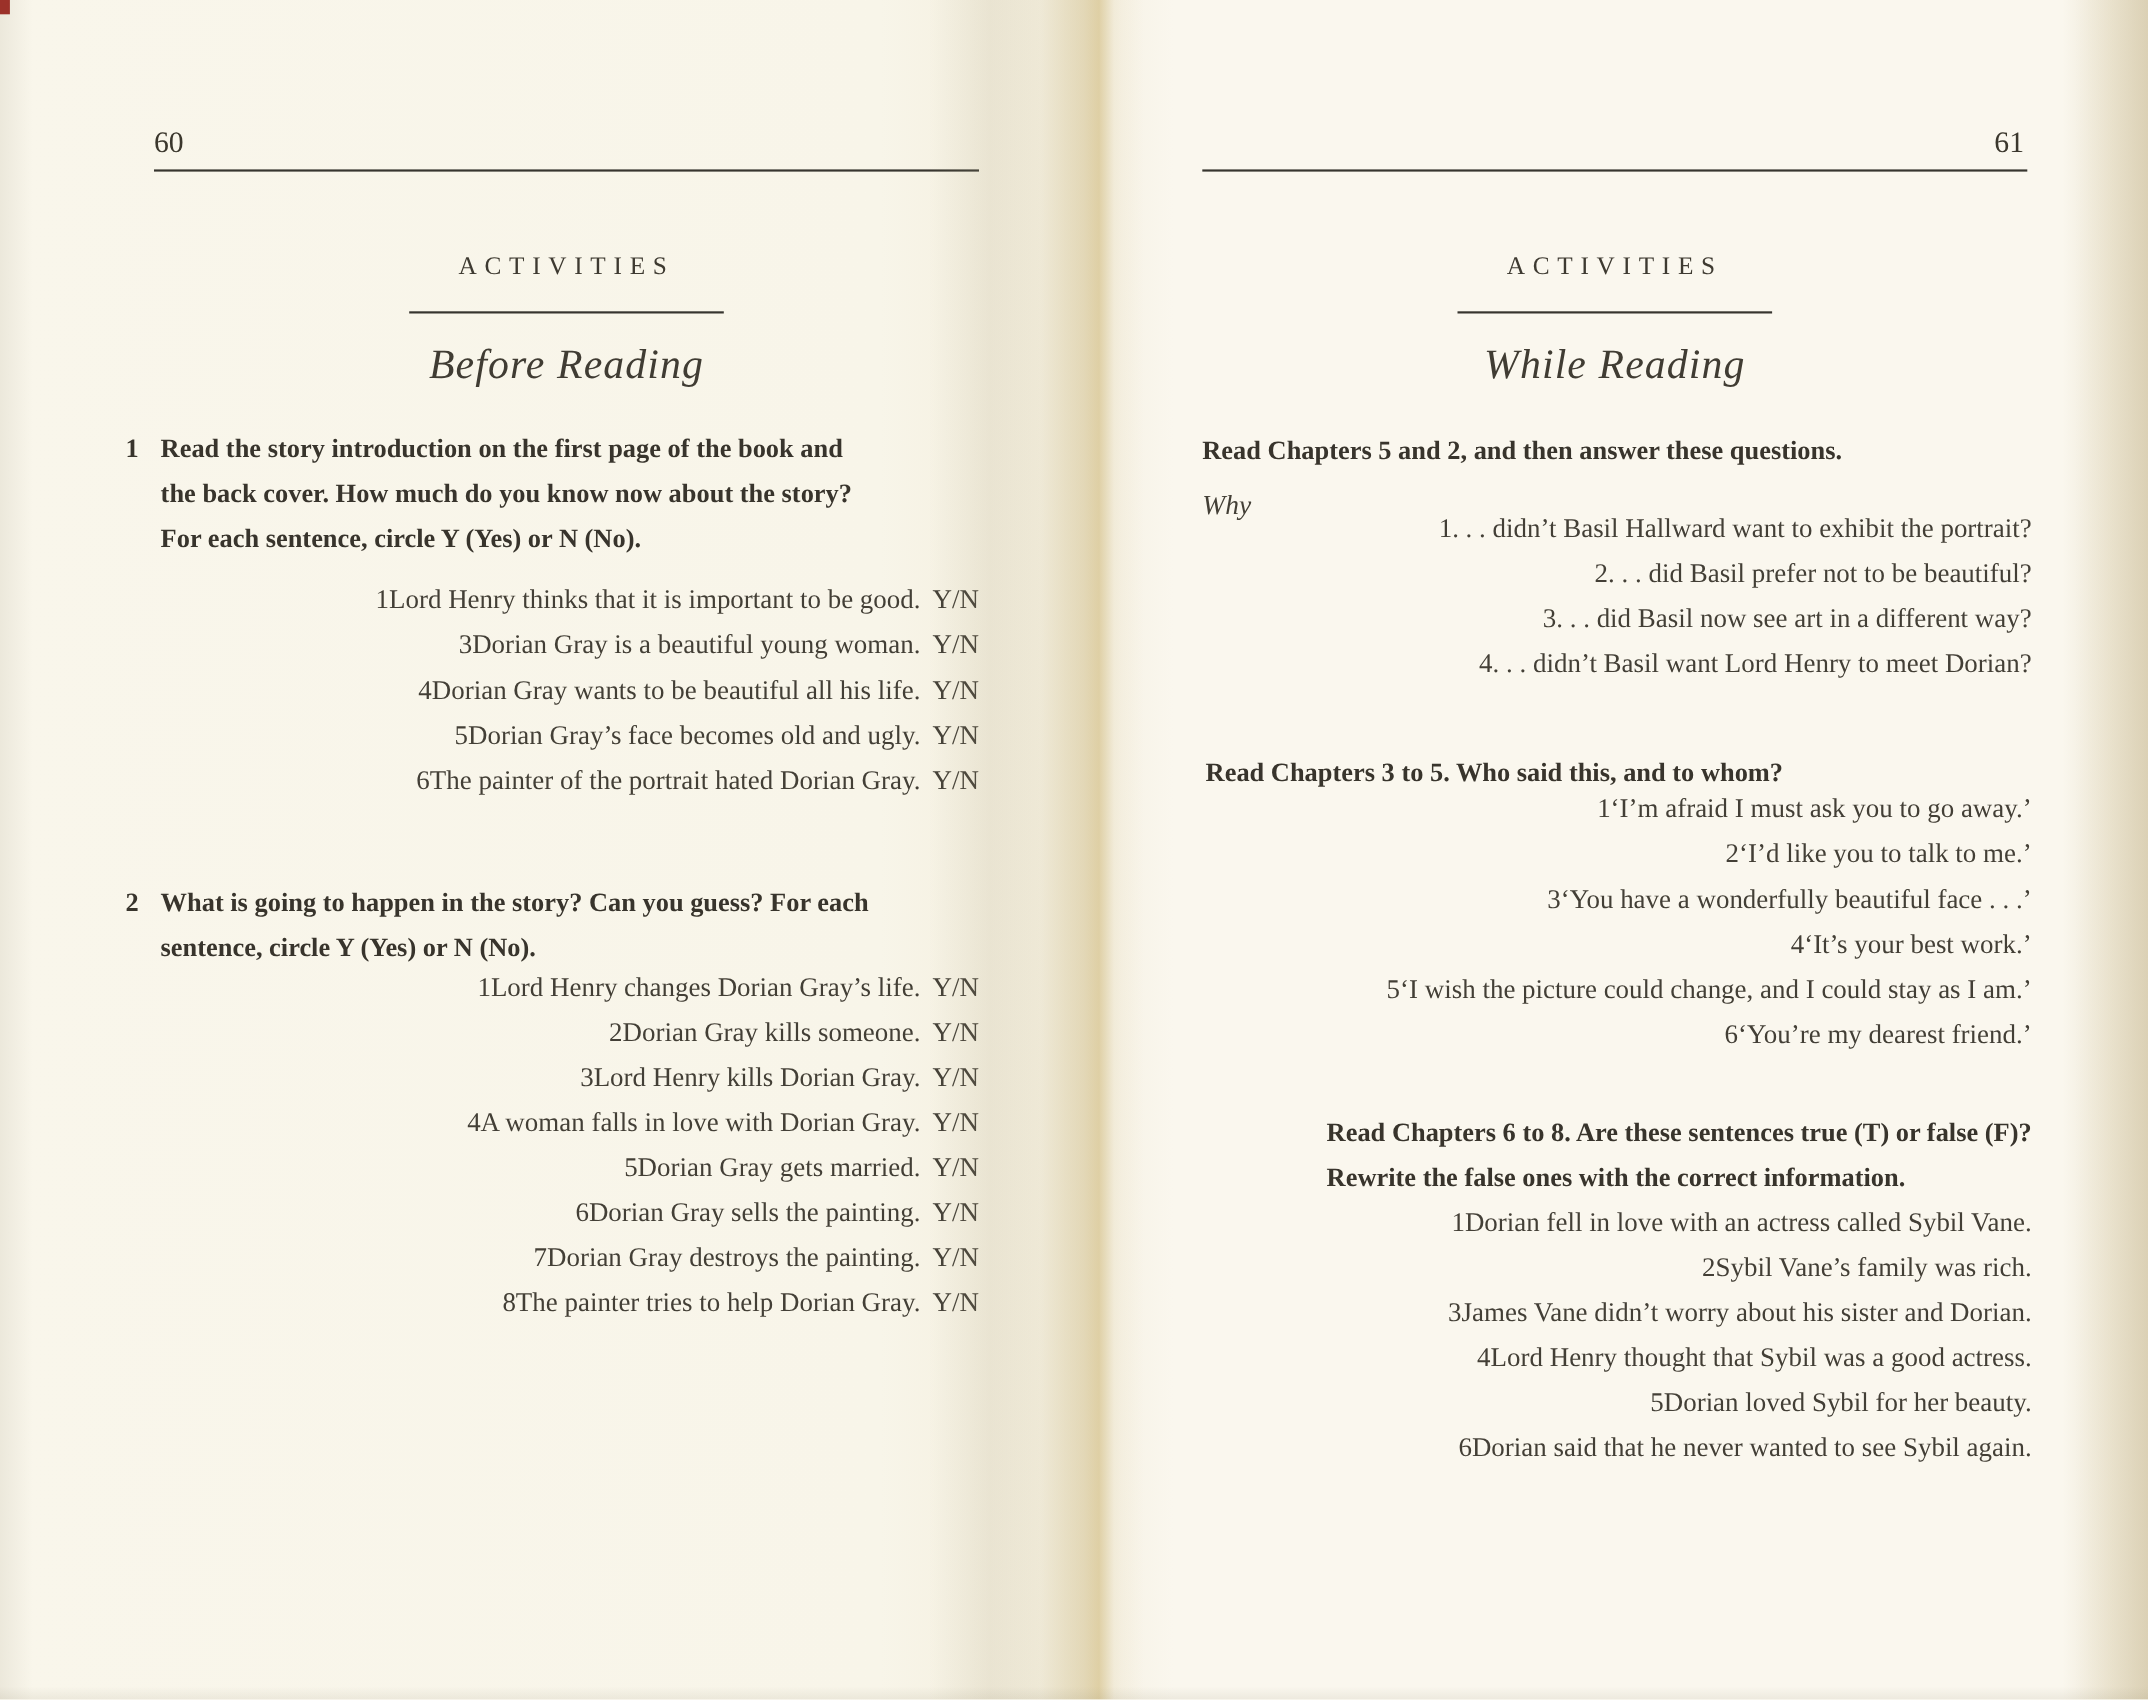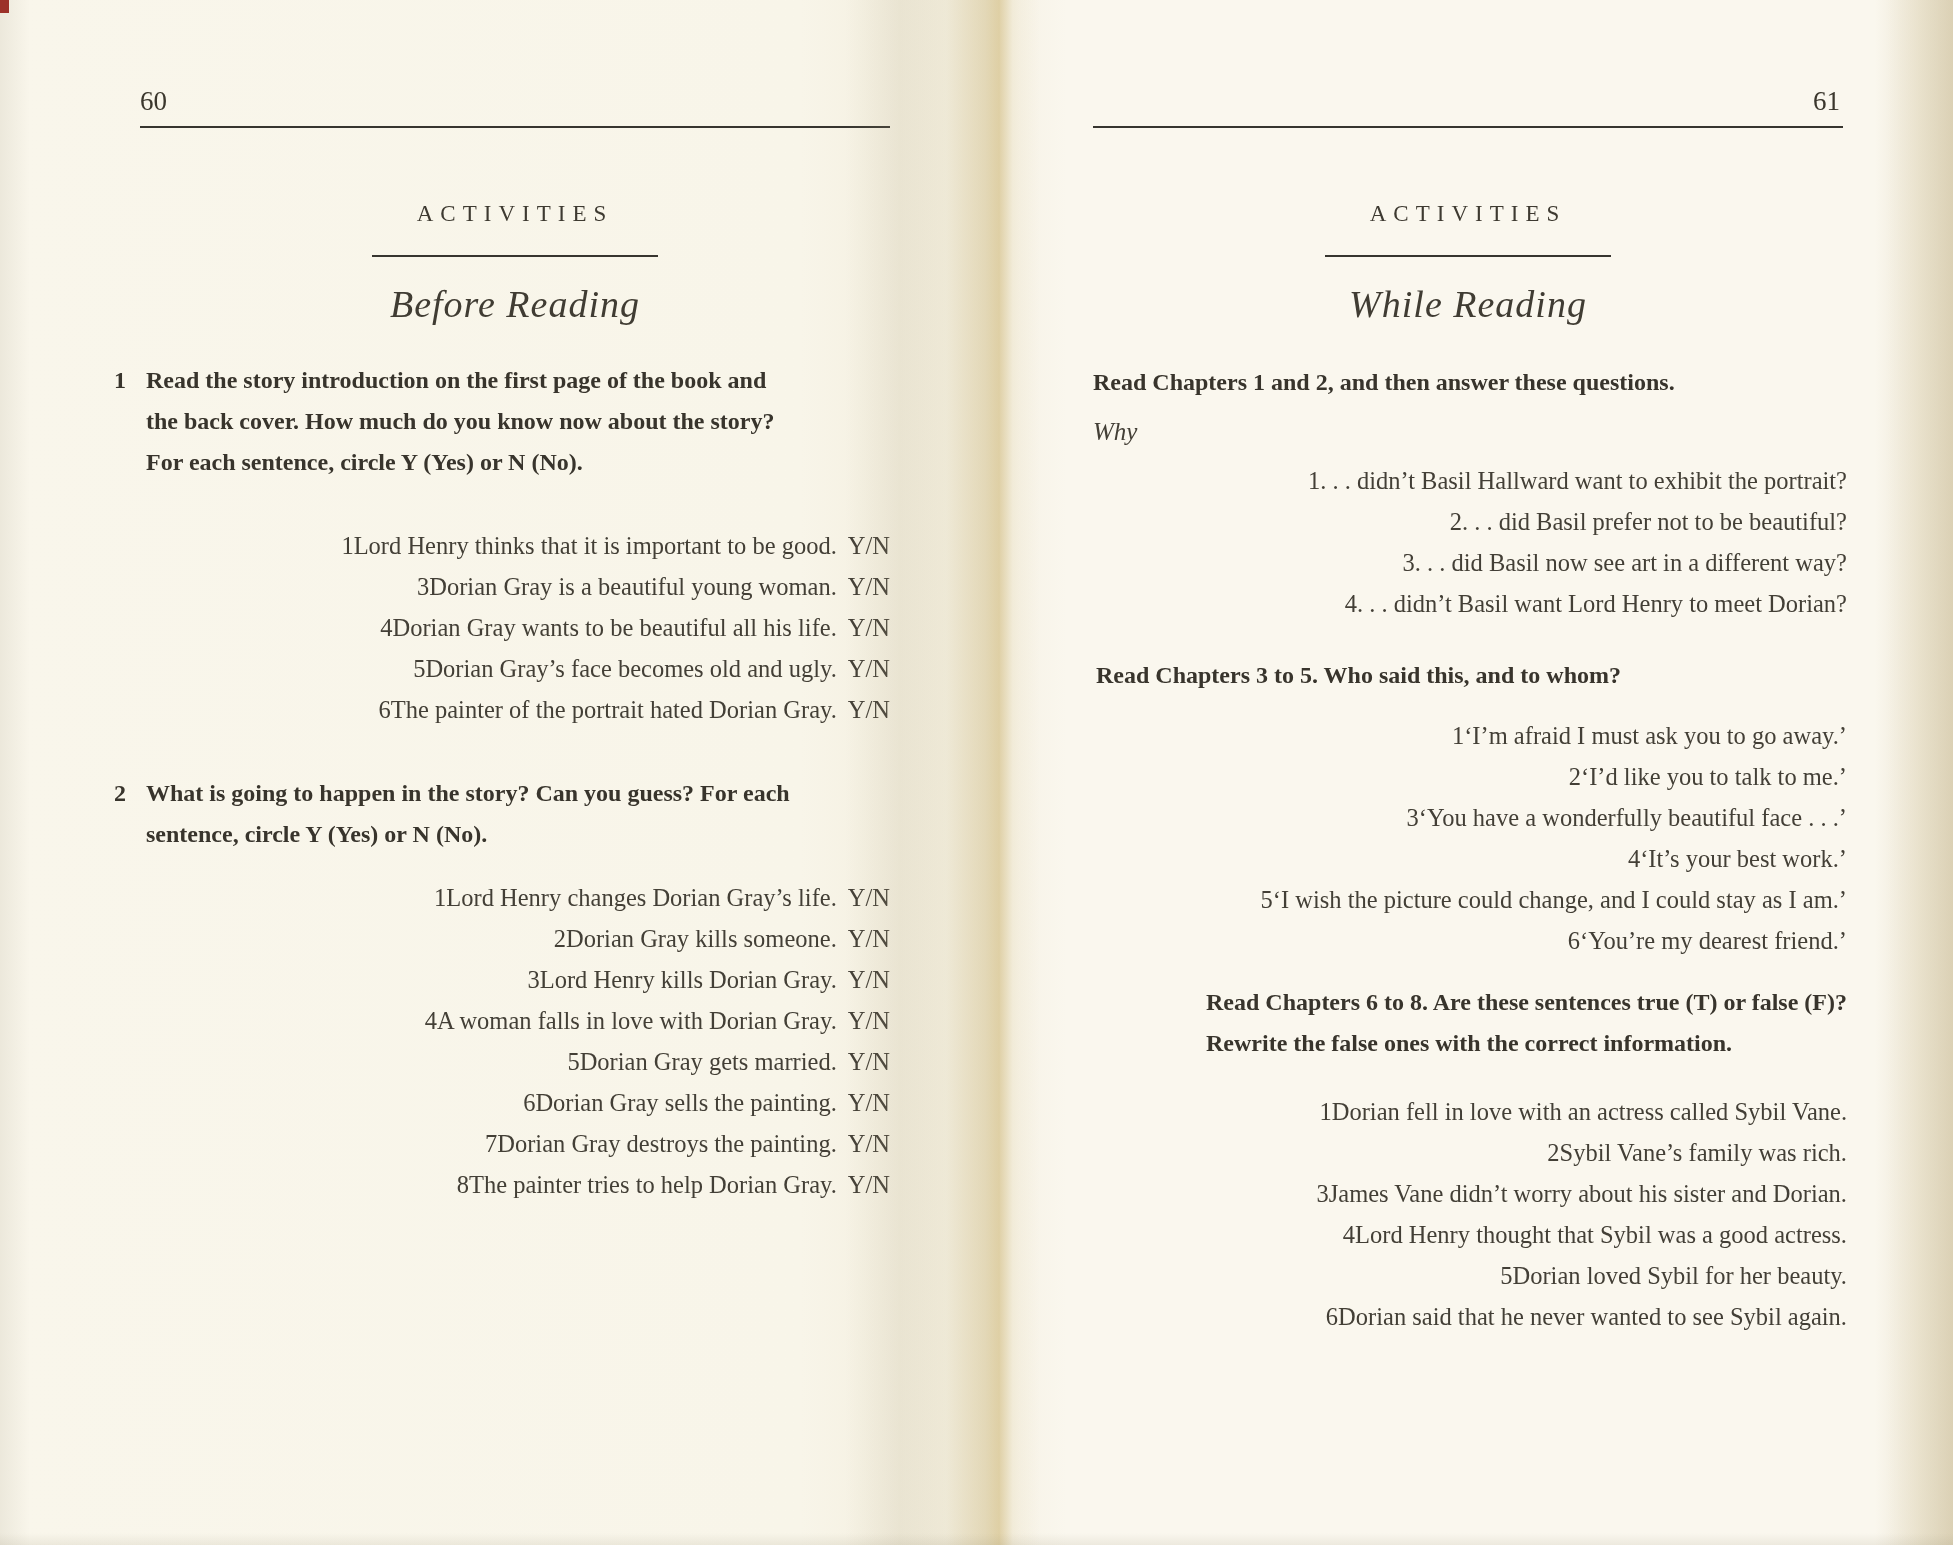--- a/index.html
+++ b/index.html
@@ -30,21 +30,21 @@
   .edge-left { position:absolute; top:0; left:0; width:30px; height:100%; pointer-events:none;
     background:linear-gradient(to right, rgba(120,110,80,0.10), rgba(120,110,80,0)); }
   .edge-bottom { position:absolute; bottom:0; left:0; width:100%; height:12px; pointer-events:none;
     background:linear-gradient(to top, rgba(120,110,80,0.10), rgba(120,110,80,0)); }
   .corner-mark { position:absolute; left:0; top:0; width:9px; height:13px; background:#9c3129; }
 
   .content { position:absolute; top:0; height:100%; }
   .content-left  { left:112px; width:780px; }
   .content-right { left:1090px; width:757px; }
 
-  .block { position:absolute; }
+  .block { position:absolute;margin-top:28px; }
 
   .pagenum { font-size:27px; color:#3b372d; }
   .hrule { height:2px; background:#37352f; }
   .minirule { height:2px; background:#37352f; }
 
   .acts { width:750px; text-align:center; font-size:23px; letter-spacing:7px; color:#3e3a31; }
   .sectitle { width:750px; text-align:center; font-style:italic; font-size:38px;
               letter-spacing:1px; color:#403c33; }
 
   .qrow { display:flex; font-weight:bold; color:#38342c; font-size:24px; line-height:41px; }
@@ -113,21 +113,21 @@
 
   <div class="content content-right">
     <div class="block pagenum" style="right:7px; top:86px;">61</div>
     <div class="block hrule" style="left:3px; top:126px; width:750px;"></div>
 
     <div class="block acts" style="left:3px; top:201px;">ACTIVITIES</div>
     <div class="block minirule" style="left:235px; top:255px; width:286px;"></div>
     <div class="block sectitle" style="left:3px; top:282px;">While Reading</div>
 
     <div class="block qrow" style="left:3px; top:362px; width:754px;">
-      <span class="qtext">Read Chapters 1 and 2, and then answer these questions.</span>
+      <span class="qtext">Read Chapters 5 and 2, and then answer these questions.</span>
     </div>
     <div class="block why" style="left:3px; top:418px;">Why</div>
 
     <ol class="block items" style="left:0; top:460px; width:757px;">
       <li><span class="inum">1</span><span class="itext">. . . didn’t Basil Hallward want to exhibit the portrait?</span></li>
       <li><span class="inum">2</span><span class="itext">. . . did Basil prefer not to be beautiful?</span></li>
       <li><span class="inum">3</span><span class="itext">. . . did Basil now see art in a different way?</span></li>
       <li><span class="inum">4</span><span class="itext">. . . didn’t Basil want Lord Henry to meet Dorian?</span></li>
     </ol>
 

